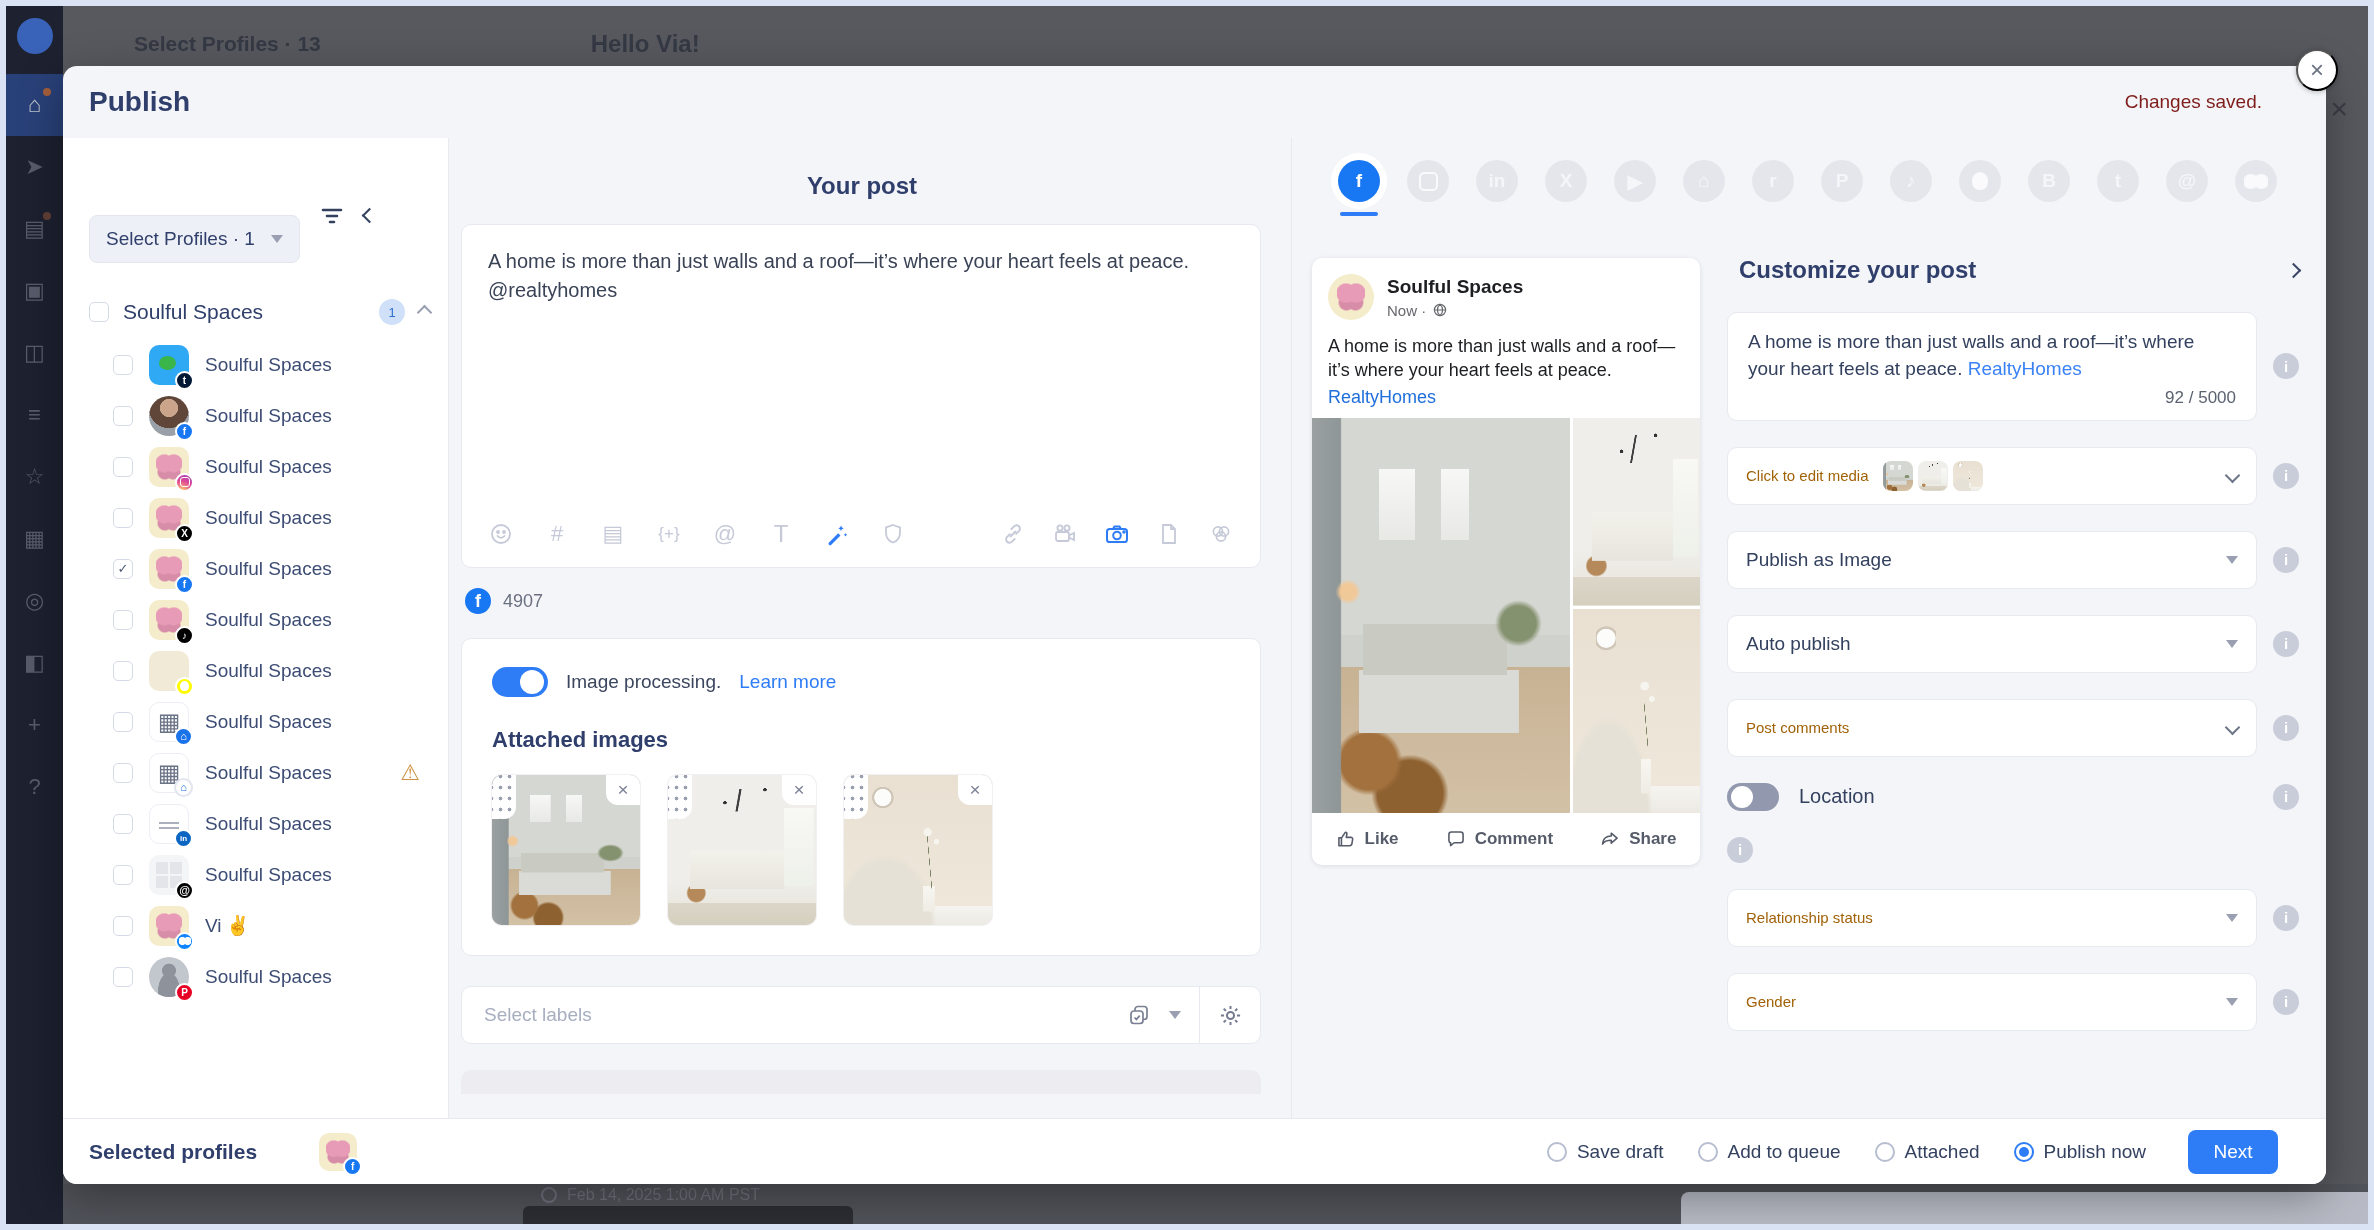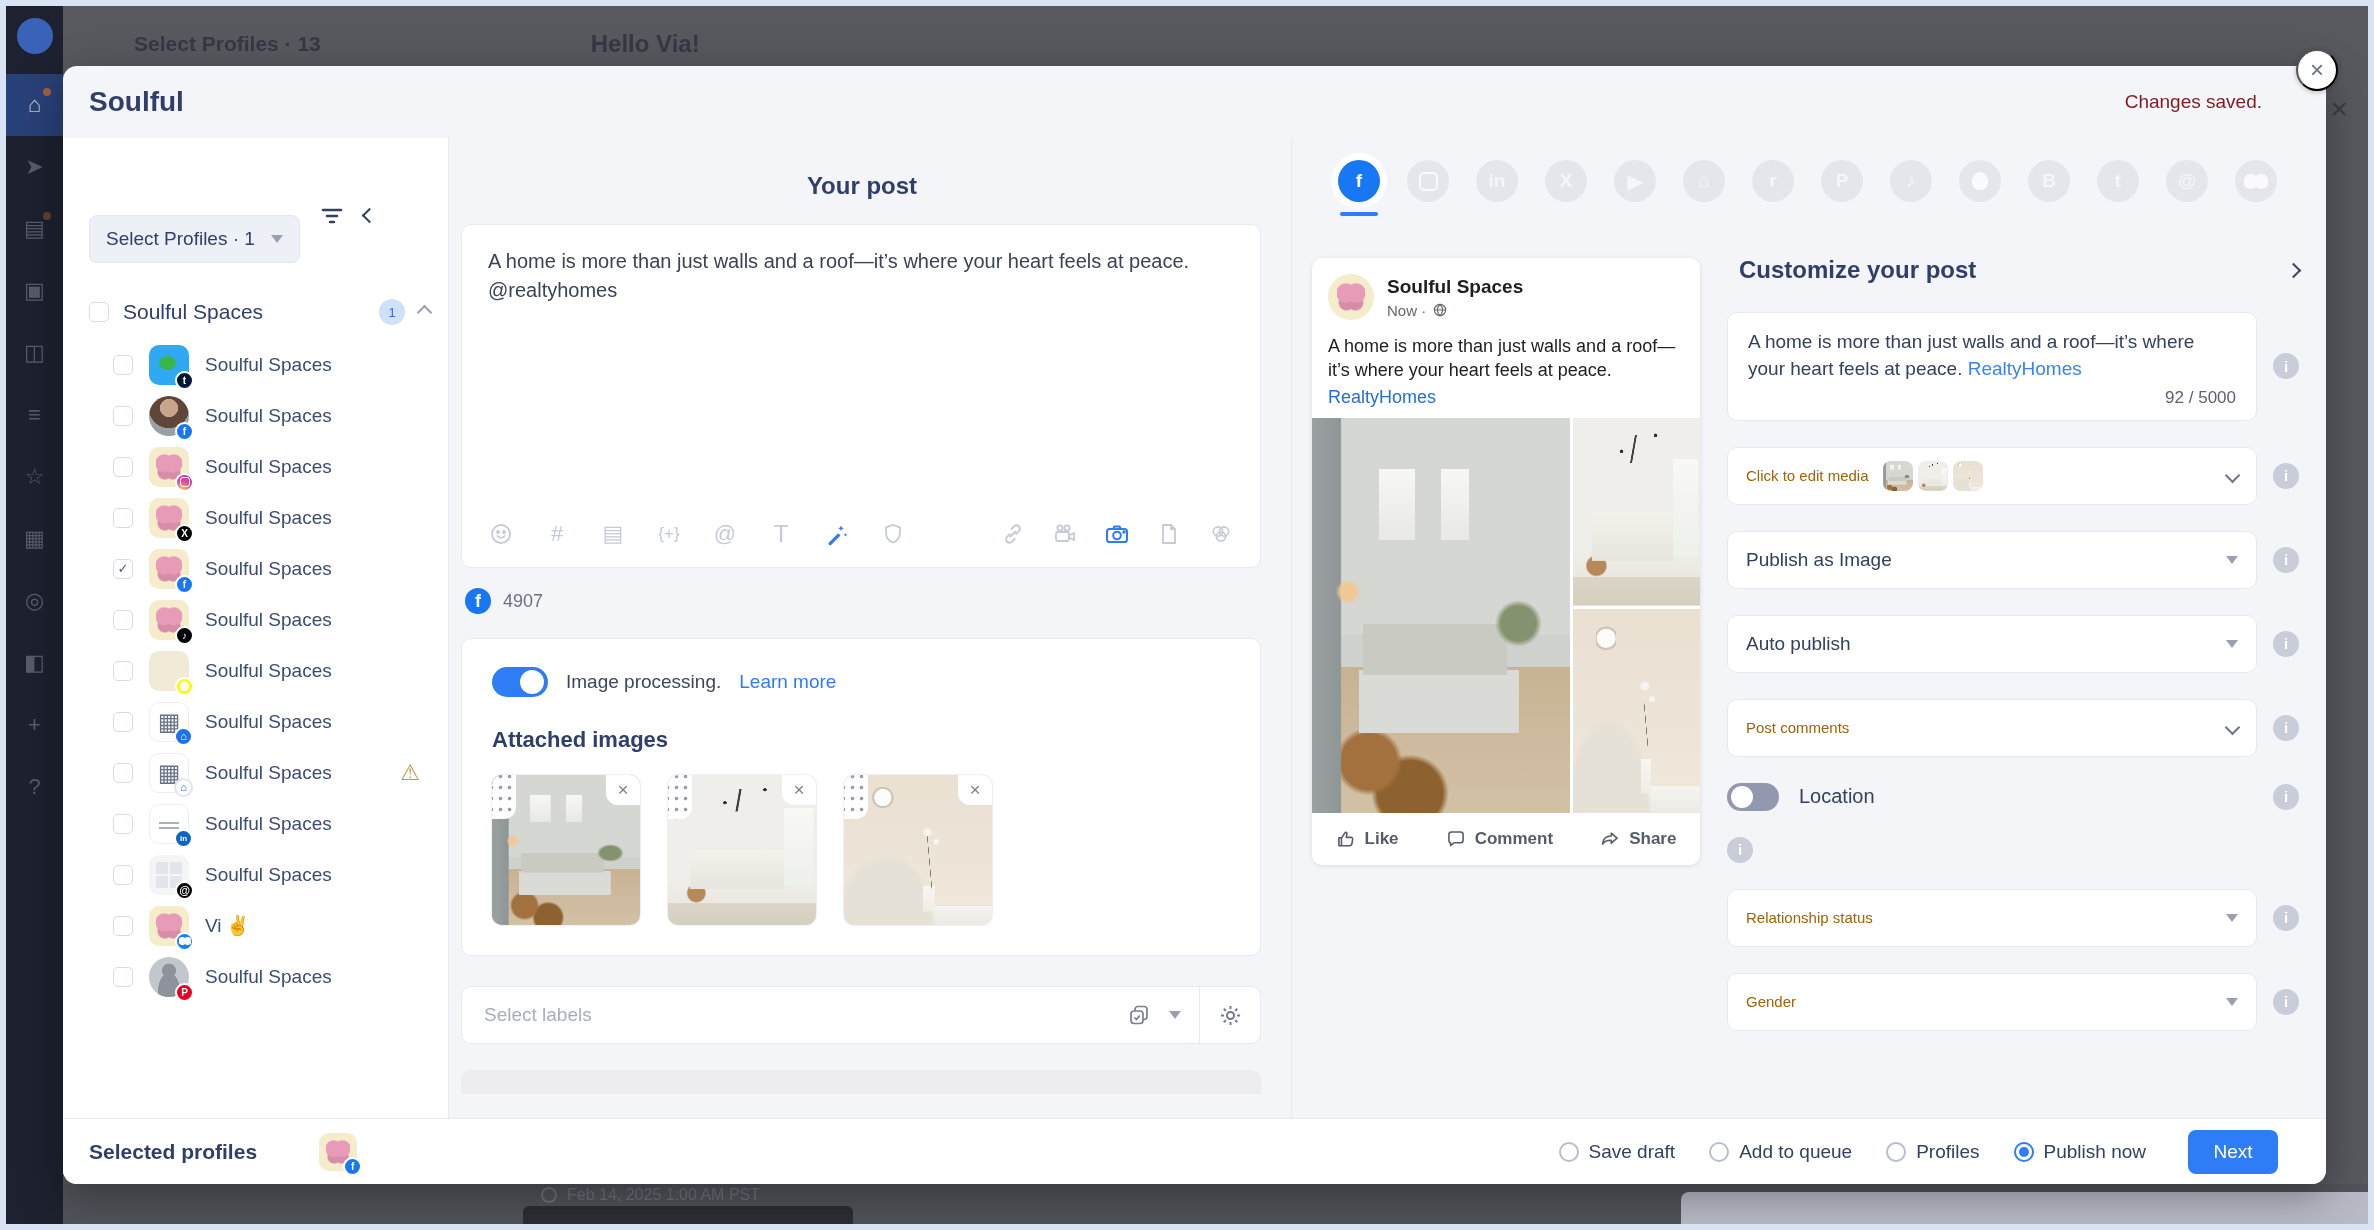--- a/index.html
+++ b/index.html
@@ -239,21 +239,21 @@
       <div class="nav-slot">◧</div>
       <div class="nav-slot">+</div>
       <div class="nav-slot">?</div>
     </div>
   </div>
 
   <div class="modal">
     <button class="modal-close">×</button>
 
     <div class="modal-header">
-      <span class="modal-title">Soulful</span>
+      <span class="modal-title">Publish</span>
       <span class="modal-status">Changes saved.</span>
     </div>
 
     <div class="profiles-panel">
       <div class="selector-row">
         <button class="selector-btn">
           <span>Select Profiles · 1</span>
           <span class="tri"></span>
         </button>
         <button class="icon-btn">
@@ -723,21 +723,21 @@
         <label class="radio">
             <span class="rb"></span>
             <span>Save draft</span>
           </label>
         <label class="radio">
             <span class="rb"></span>
             <span>Add to queue</span>
           </label>
         <label class="radio">
             <span class="rb"></span>
-            <span>Profiles</span>
+            <span>Attached</span>
           </label>
         <label class="radio">
             <span class="rb on"></span>
             <span>Publish now</span>
           </label>
       </div>
       <button class="next-btn">Next</button>
     </div>
 
   </div>

